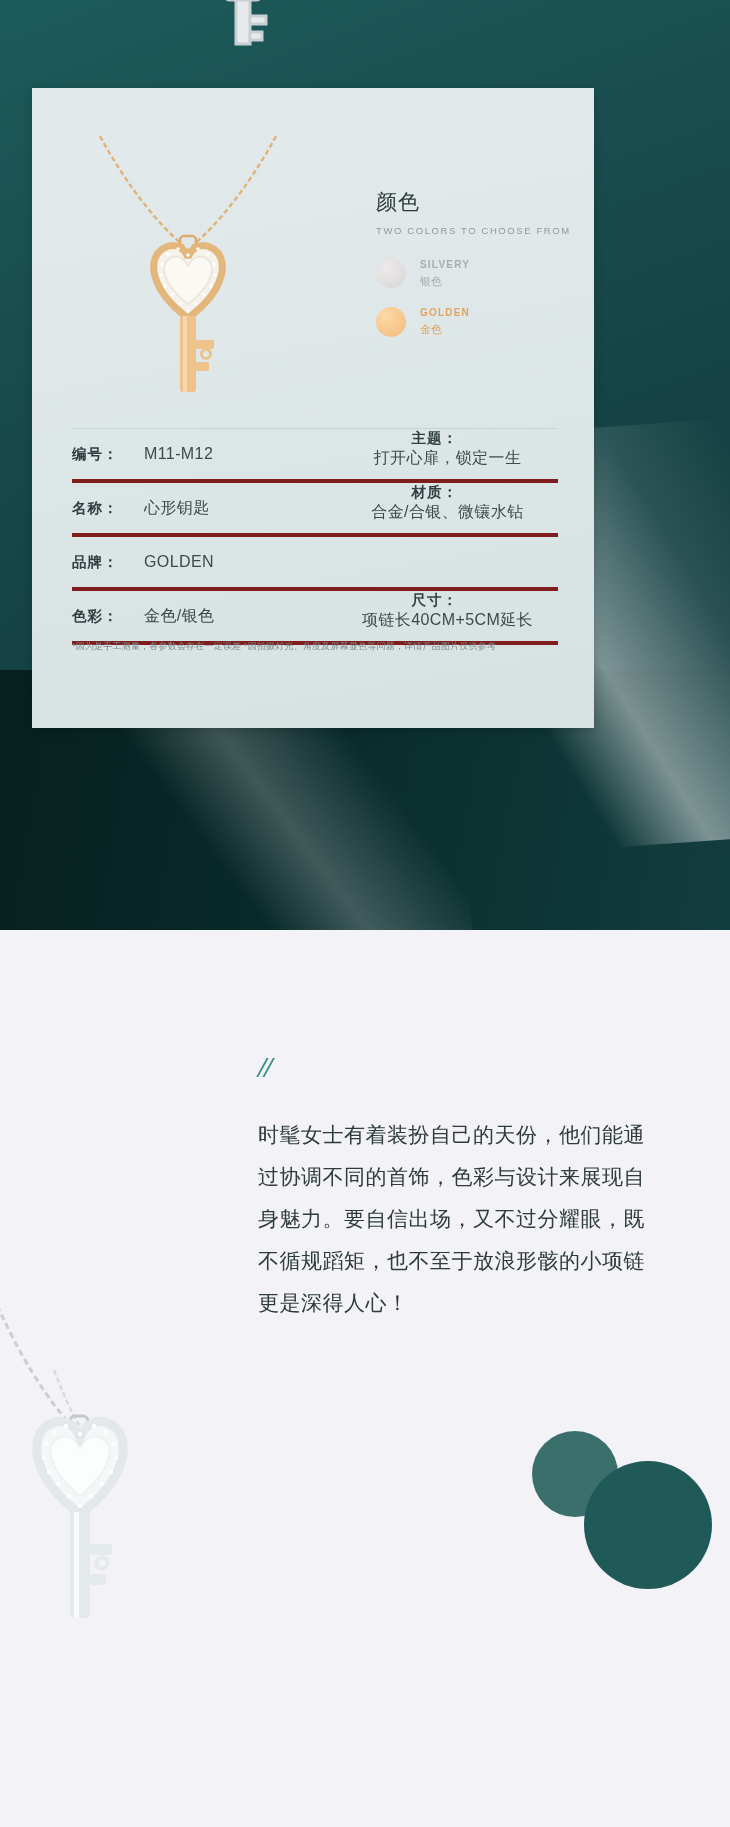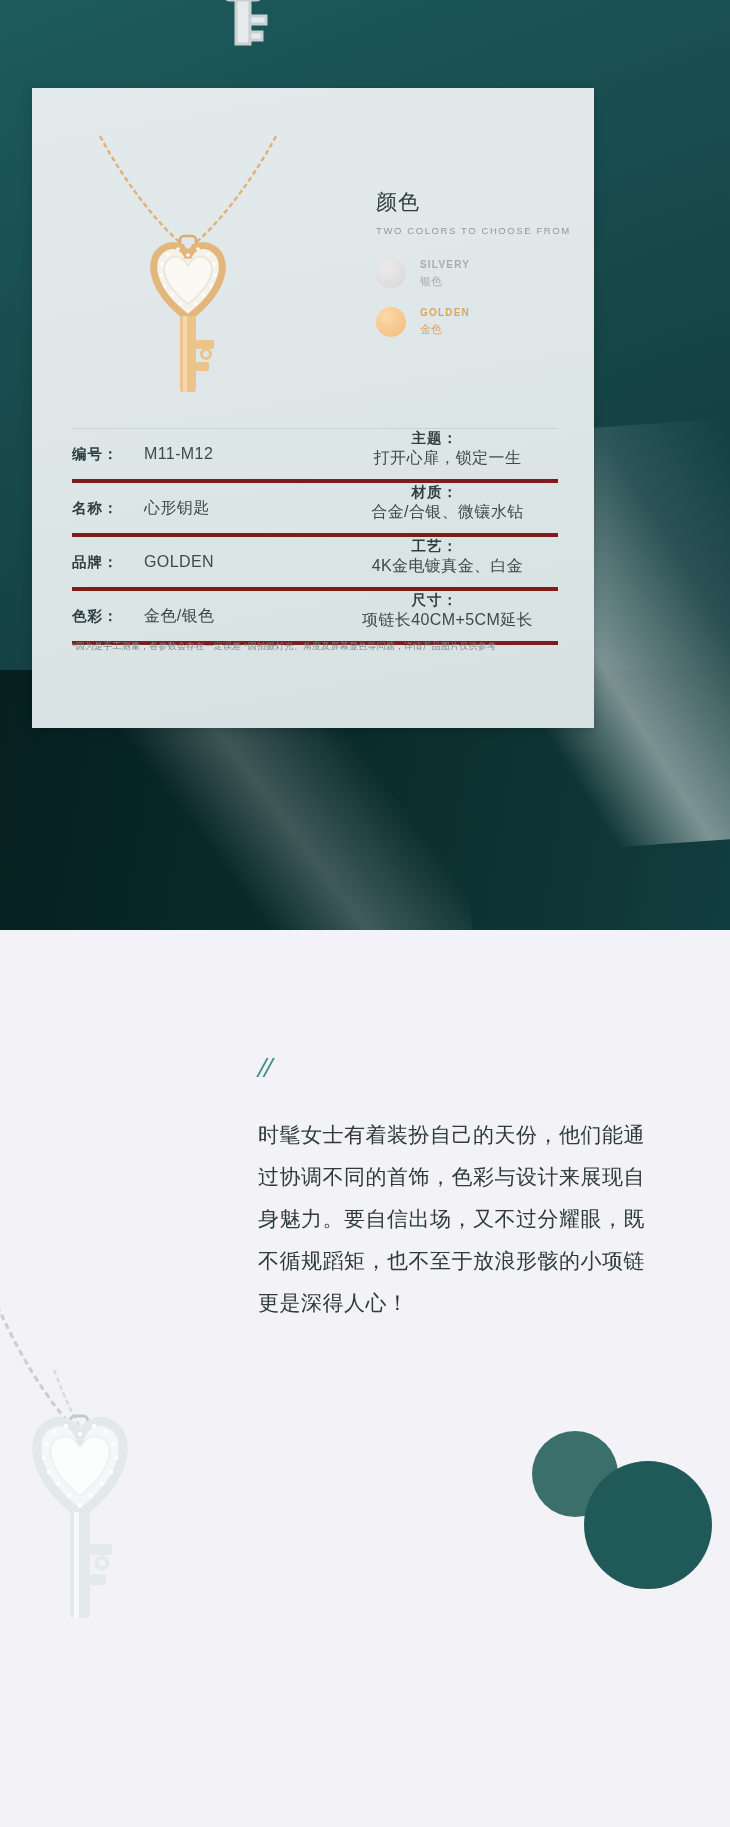--- a/index.html
+++ b/index.html
@@ -394,24 +394,20 @@
           </div>
           <div class="spec-cell right">
             <span class="spec-label">材质：</span>
             <span class="spec-value">合金/合银、微镶水钻</span>
           </div>
         </div>
         <div class="spec-row">
           <div class="spec-cell">
             <span class="spec-label">品牌：</span>
             <span class="spec-value">GOLDEN</span>
-          </div>
-          <div class="spec-cell right">
-            <span class="spec-label">工艺：</span>
-            <span class="spec-value">4K金电镀真金、白金</span>
           </div>
         </div>
         <div class="spec-row">
           <div class="spec-cell">
             <span class="spec-label">色彩：</span>
             <span class="spec-value">金色/银色</span>
           </div>
           <div class="spec-cell right">
             <span class="spec-label">尺寸：</span>
             <span class="spec-value">项链长40CM+5CM延长</span>

